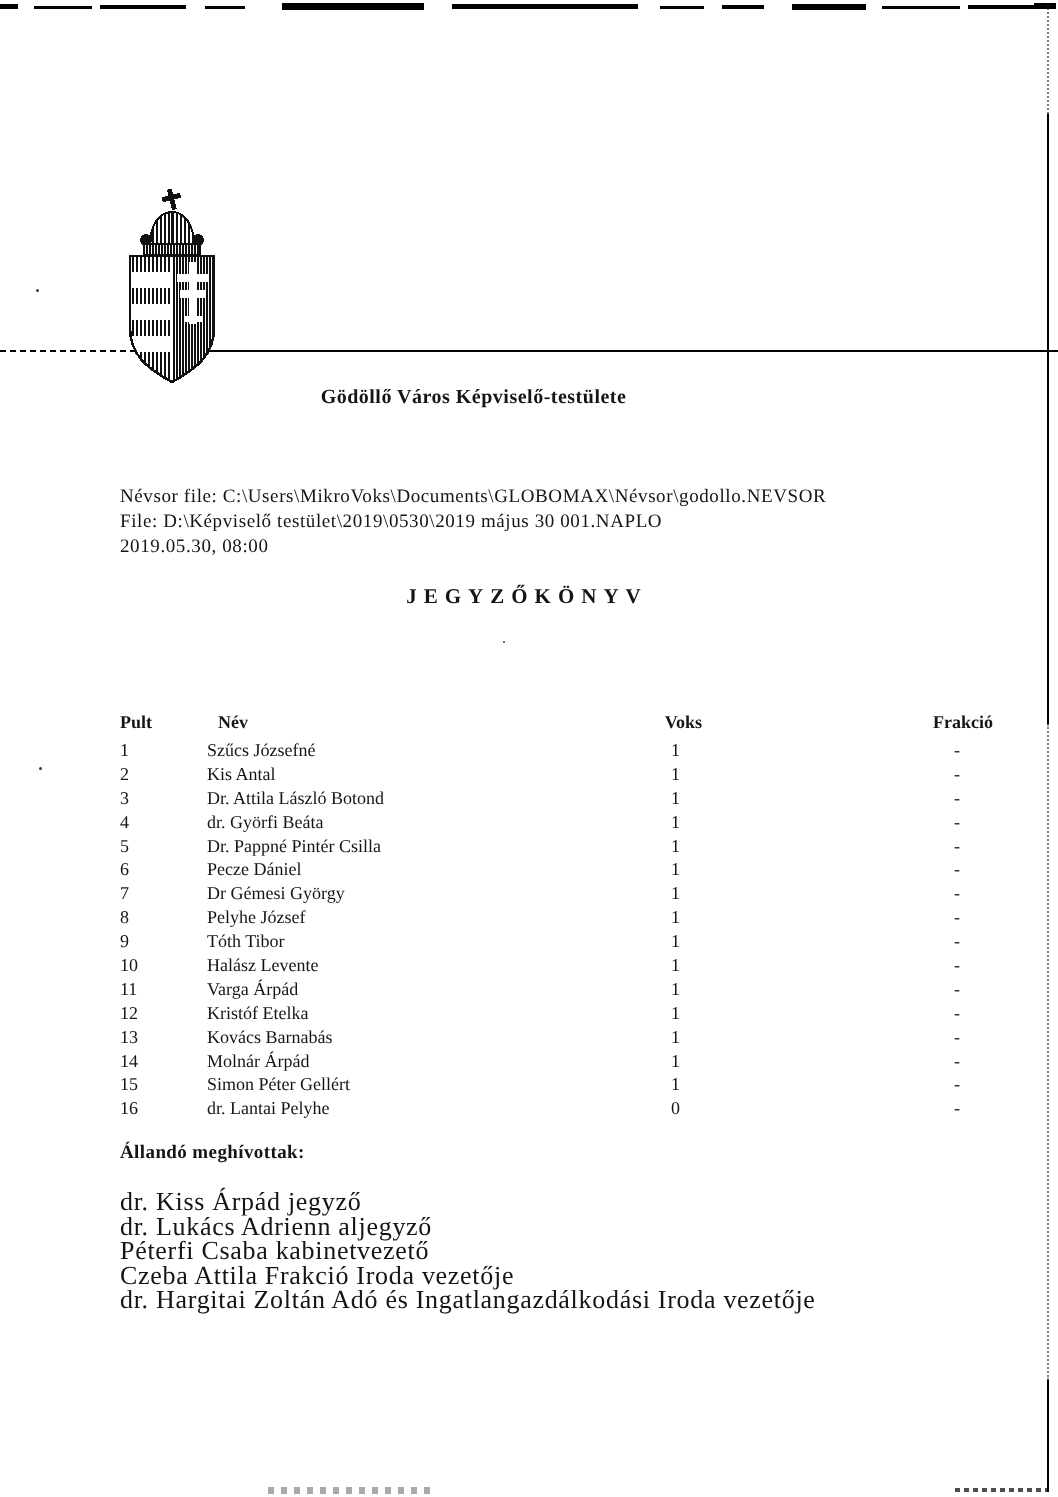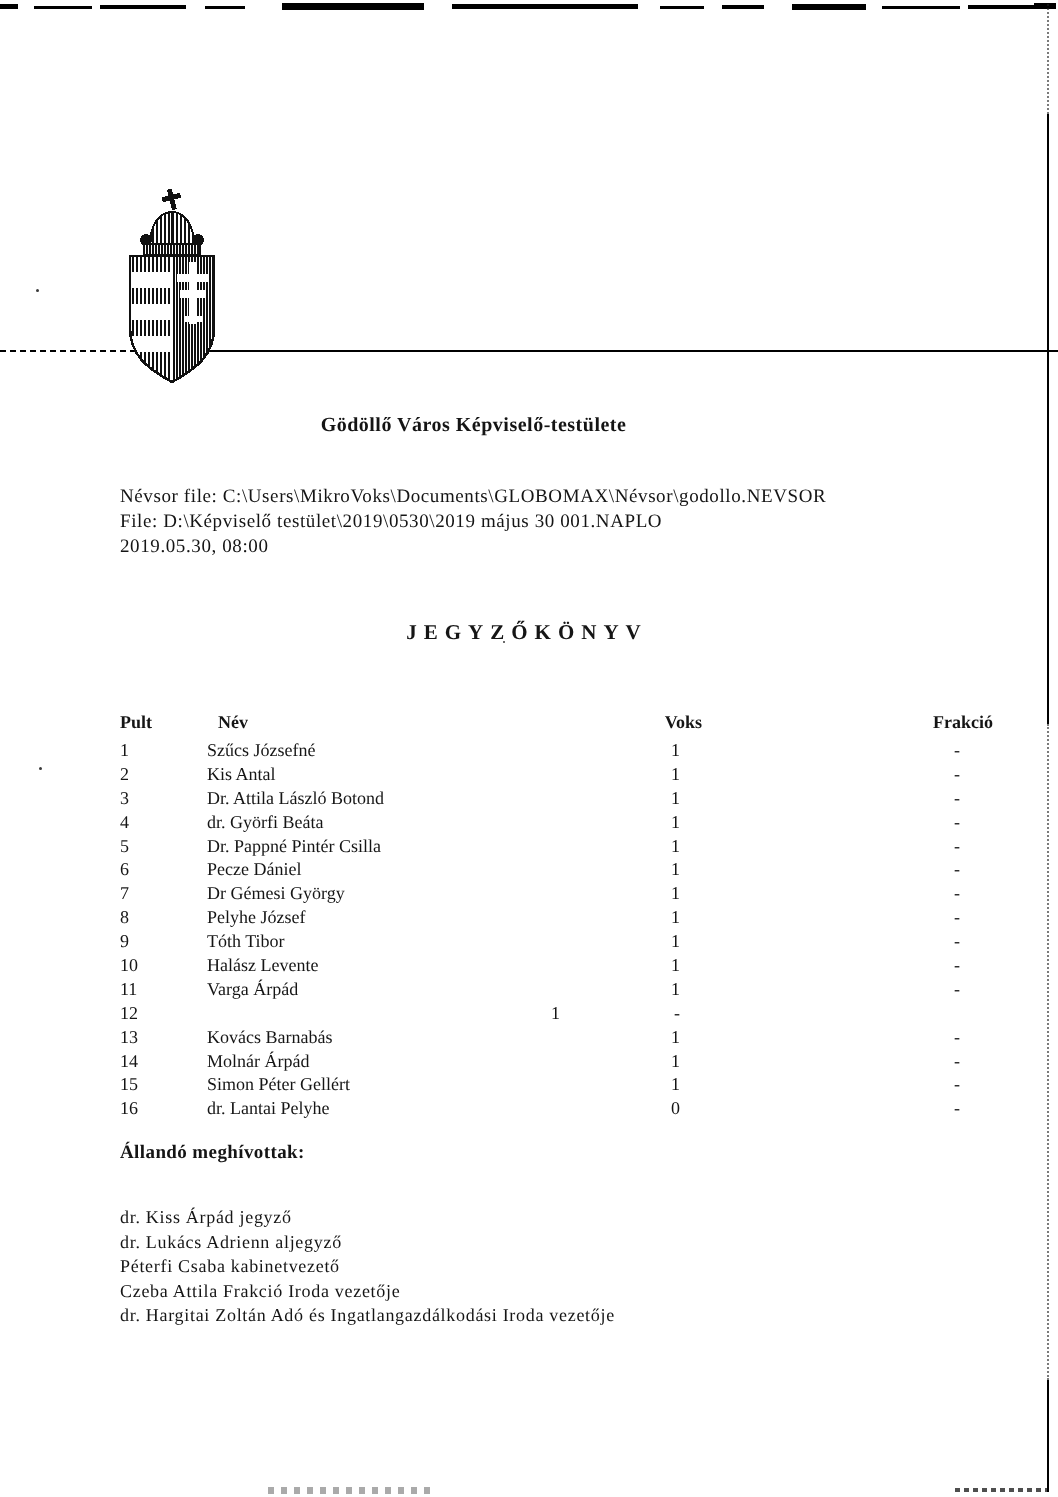--- a/index.html
+++ b/index.html
@@ -16,41 +16,41 @@
   
   .redge { position:absolute; }
   .redge.dot { border-left:2px dotted #222; opacity:.6; width:0; left:1047px; }
   .redge.solid { width:2px; background:#000; left:1047px; }
   .speck { position:absolute; background:#3a3a3a; border-radius:50%; }
   
   .coat { position:absolute; left:116px; top:188px; }
   
   .org-title {
     position:absolute; top:386px; left:0; width:947px; text-align:center;
-    font-size:20px; font-weight:bold; letter-spacing:.5px;margin-top:28px;
+    font-size:20px; font-weight:bold; letter-spacing:.5px;
   }
   .fileblock {
     position:absolute; top:484px; left:120px;
     font-size:19px; line-height:25px; letter-spacing:.6px; white-space:nowrap;
   }
   .doc-title {
-    position:absolute; top:620px; left:0; width:1054px; text-align:center;
+    position:absolute; top:584px; left:0; width:1054px; text-align:center;
     font-size:21px; font-weight:bold; letter-spacing:7px;
   }
   .vtable { position:absolute; left:120px; top:710px; width:840px; font-size:18px; }
   .vrow { display:grid; grid-template-columns:87px 353px 120px 280px; height:23.9px; line-height:23.9px; white-space:nowrap; }
   .vrow.vhead { font-weight:bold; height:29px; line-height:24px;gap:11px; }
   .vrow .c3, .vrow .c4 { text-align:right; }
   .invitees-heading {
     position:absolute; top:1142px; left:120px;
     font-size:19px; font-weight:bold; letter-spacing:.4px;
   }
   .invitees {
     position:absolute; top:1190px; left:120px;
-    font-size:18px; line-height:24.6px; letter-spacing:.7px; white-space:nowrap;margin-top:15px;
+    font-size:26px; line-height:24.6px; letter-spacing:.7px; white-space:nowrap;
   }
   
   .bnoise1 { position:absolute; left:268px; top:1487px; width:162px; height:7px; opacity:.5;
     background:repeating-linear-gradient(90deg,#555 0 6px,transparent 6px 13px); }
   .bnoise2 { position:absolute; left:955px; top:1488px; width:92px; height:4px; opacity:.8;
     background:repeating-linear-gradient(90deg,#222 0 5px,transparent 5px 9px); }
 </style>
 </head>
 <body>
 
@@ -222,20 +222,21 @@
 
         <div class="vrow">
           <span class="c1">11</span>
           <span class="c2">Varga Árpád</span>
           <span class="c3">1</span>
           <span class="c4">-</span>
         </div>
 
         <div class="vrow">
           <span class="c1">12</span>
+          <span class="c2">Kristóf Etelka</span>
           <span class="c3">1</span>
           <span class="c4">-</span>
         </div>
 
         <div class="vrow">
           <span class="c1">13</span>
           <span class="c2">Kovács Barnabás</span>
           <span class="c3">1</span>
           <span class="c4">-</span>
         </div>

